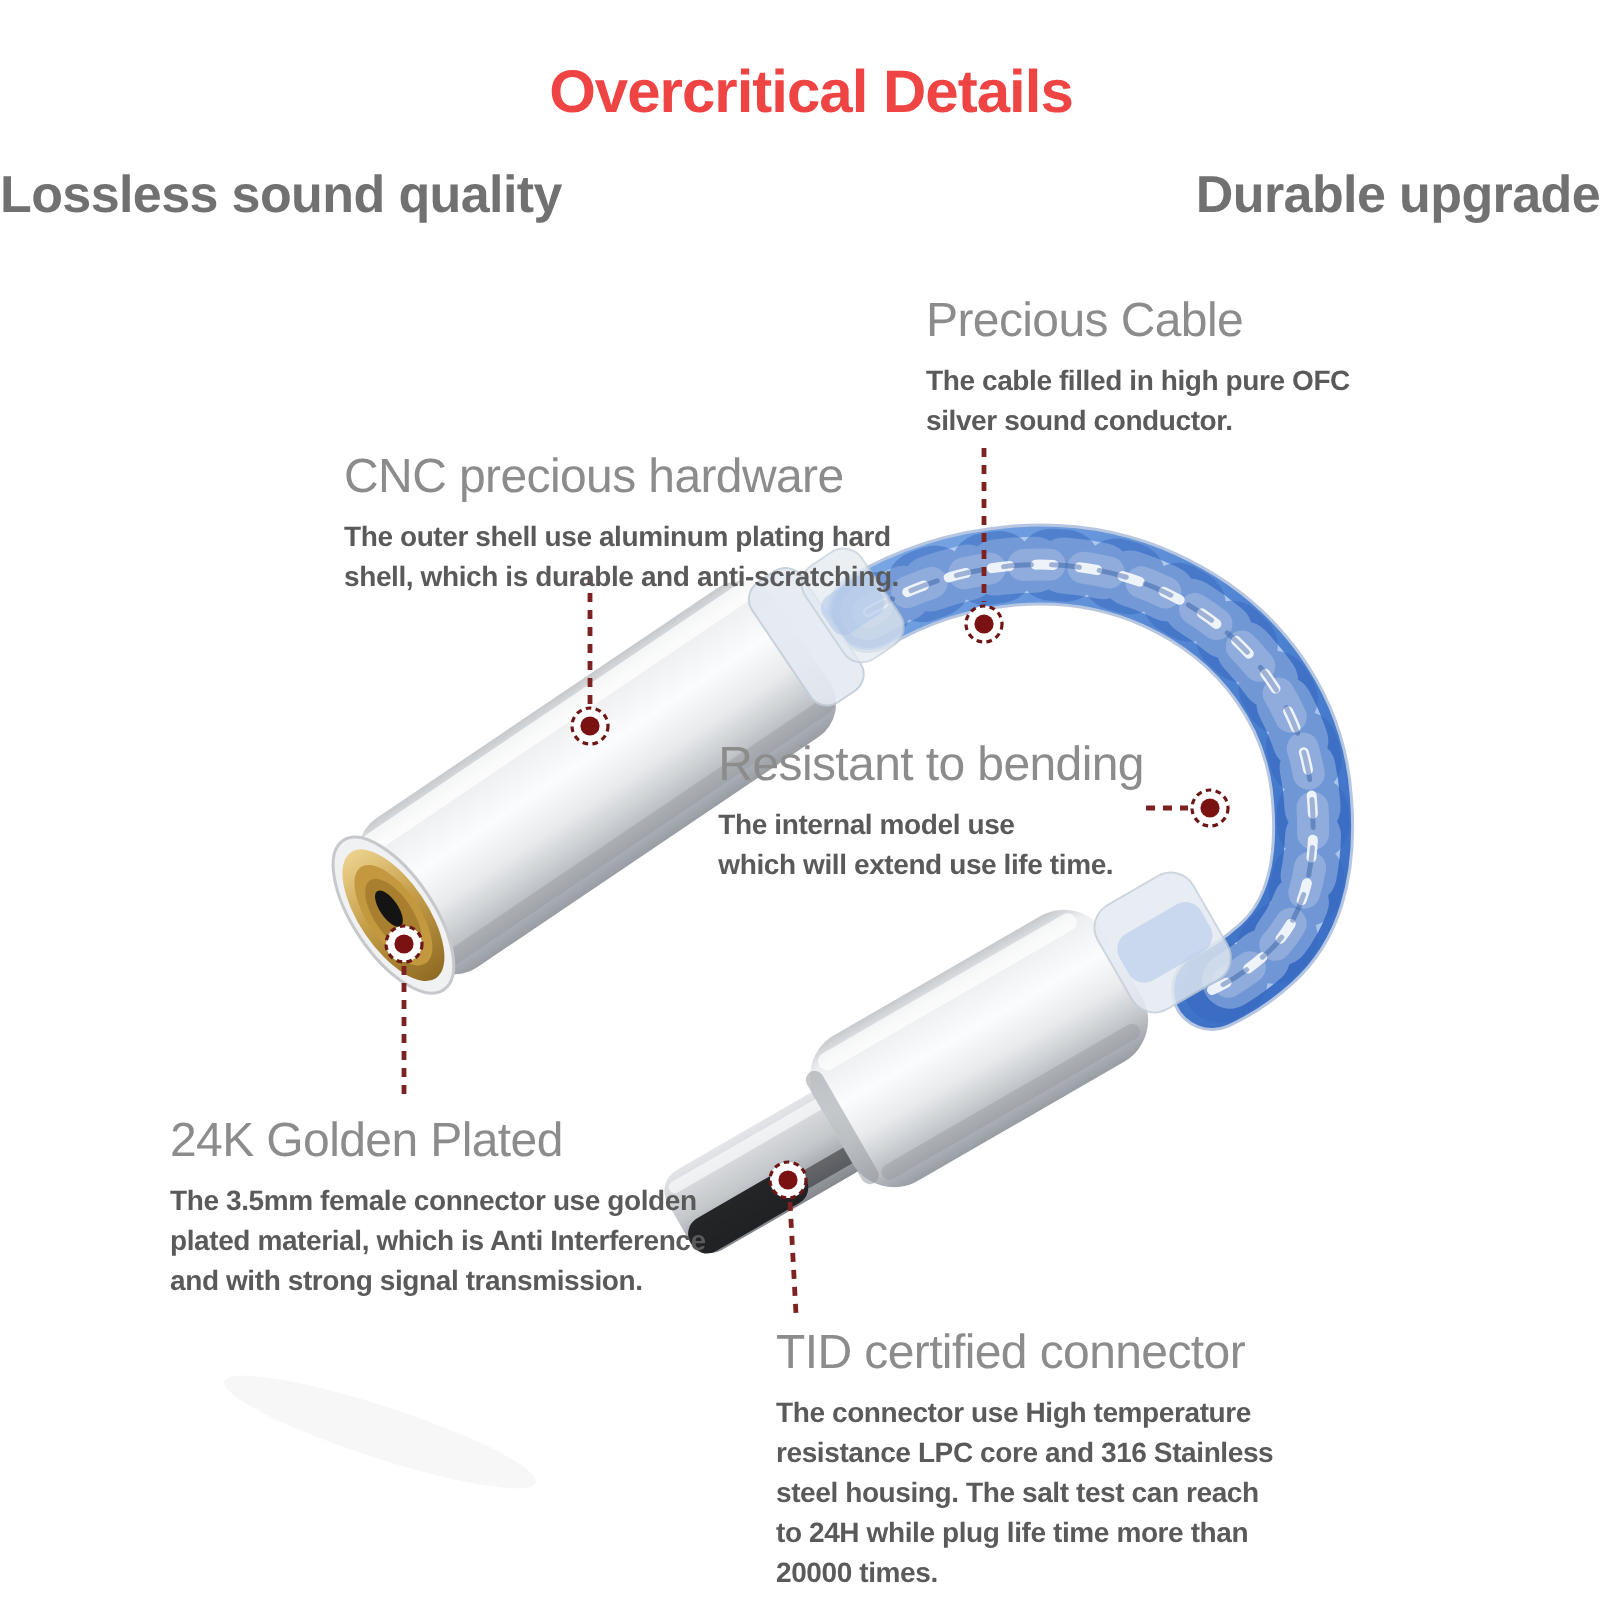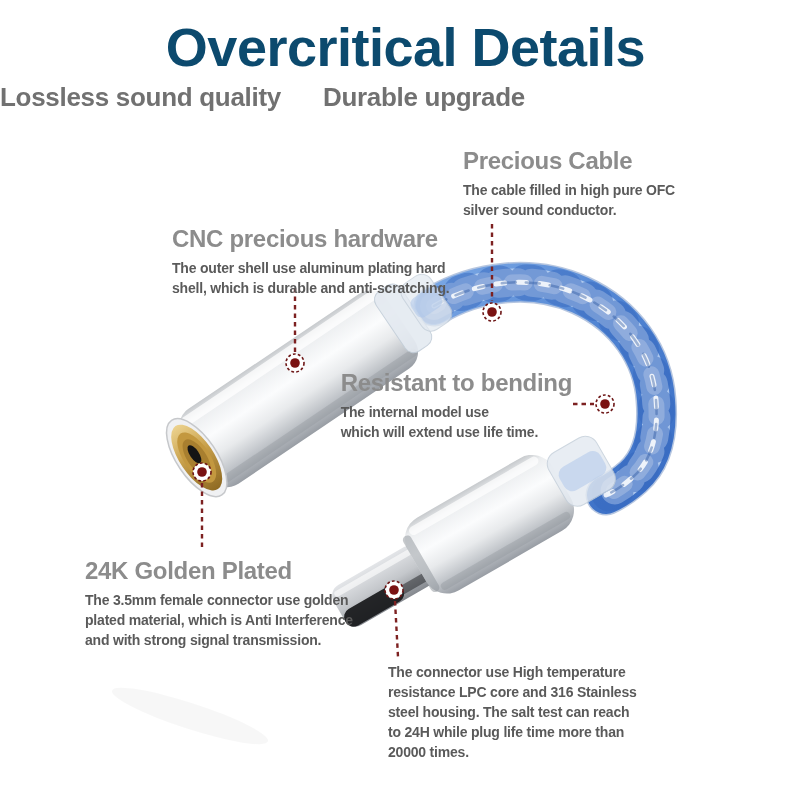--- a/index.html
+++ b/index.html
@@ -5,31 +5,31 @@
   html,body{margin:0;padding:0;}
   body{
     width:800px;height:800px;position:relative;overflow:hidden;
     background:#ffffff;
     font-family:"Liberation Sans","DejaVu Sans",sans-serif;
   }
   .stage{position:absolute;inset:0;}
   
   .hdr{position:absolute;left:0;top:0;width:800px;text-align:center;z-index:3;}
   .hdr h1{
-    margin:22px 0 0 11px;font-size:54px;line-height:50px;font-weight:700;
-    color:#0c4a6e;letter-spacing:-0.5px;
+    margin:22px 0 0 11px;font-size:30px;line-height:50px;font-weight:700;
+    color:#ef4444;letter-spacing:-0.5px;
   }
   .hdr .subtitle{
-    margin-top:10px;display:flex;justify-content:flex-start;gap:42px;
+    margin-top:10px;display:flex;justify-content:space-between;gap:42px;
     font-size:26px;line-height:30px;font-weight:700;color:#717171;letter-spacing:-0.3px;
   }
   
   .callout{position:absolute;z-index:3;}
   .callout .co-title{
-    font-size:24px;line-height:29px;font-weight:700;color:#8c8c8c;
+    font-size:24px;line-height:29px;font-weight:400;color:#8c8c8c;
     letter-spacing:-0.3px;margin:0 0 5px 0;white-space:nowrap;
   }
   .callout .ln{
     font-size:14px;line-height:20px;font-weight:700;color:#5a5a5a;
     letter-spacing:-0.2px;white-space:nowrap;
   }
   .co-precious{left:463px;top:146px;}
   .co-cnc{left:172px;top:224px;}
   .co-resistant{right:228px;top:368px;text-align:left;}
   .co-golden{left:85px;top:556px;}
@@ -185,20 +185,21 @@
   </div>
 
   <div class="callout co-golden">
     <div class="co-title">24K Golden Plated</div>
     <div class="ln">The 3.5mm female connector use golden</div>
     <div class="ln">plated material, which is Anti Interference</div>
     <div class="ln">and with strong signal transmission.</div>
   </div>
 
   <div class="callout co-tid">
+    <div class="co-title">TID certified connector</div>
     <div class="ln">The connector use High temperature</div>
     <div class="ln">resistance LPC core and 316 Stainless</div>
     <div class="ln">steel housing. The salt test can reach</div>
     <div class="ln">to 24H while plug life time more than</div>
     <div class="ln">20000 times.</div>
   </div>
 
 </div>
 
 </body></html>

